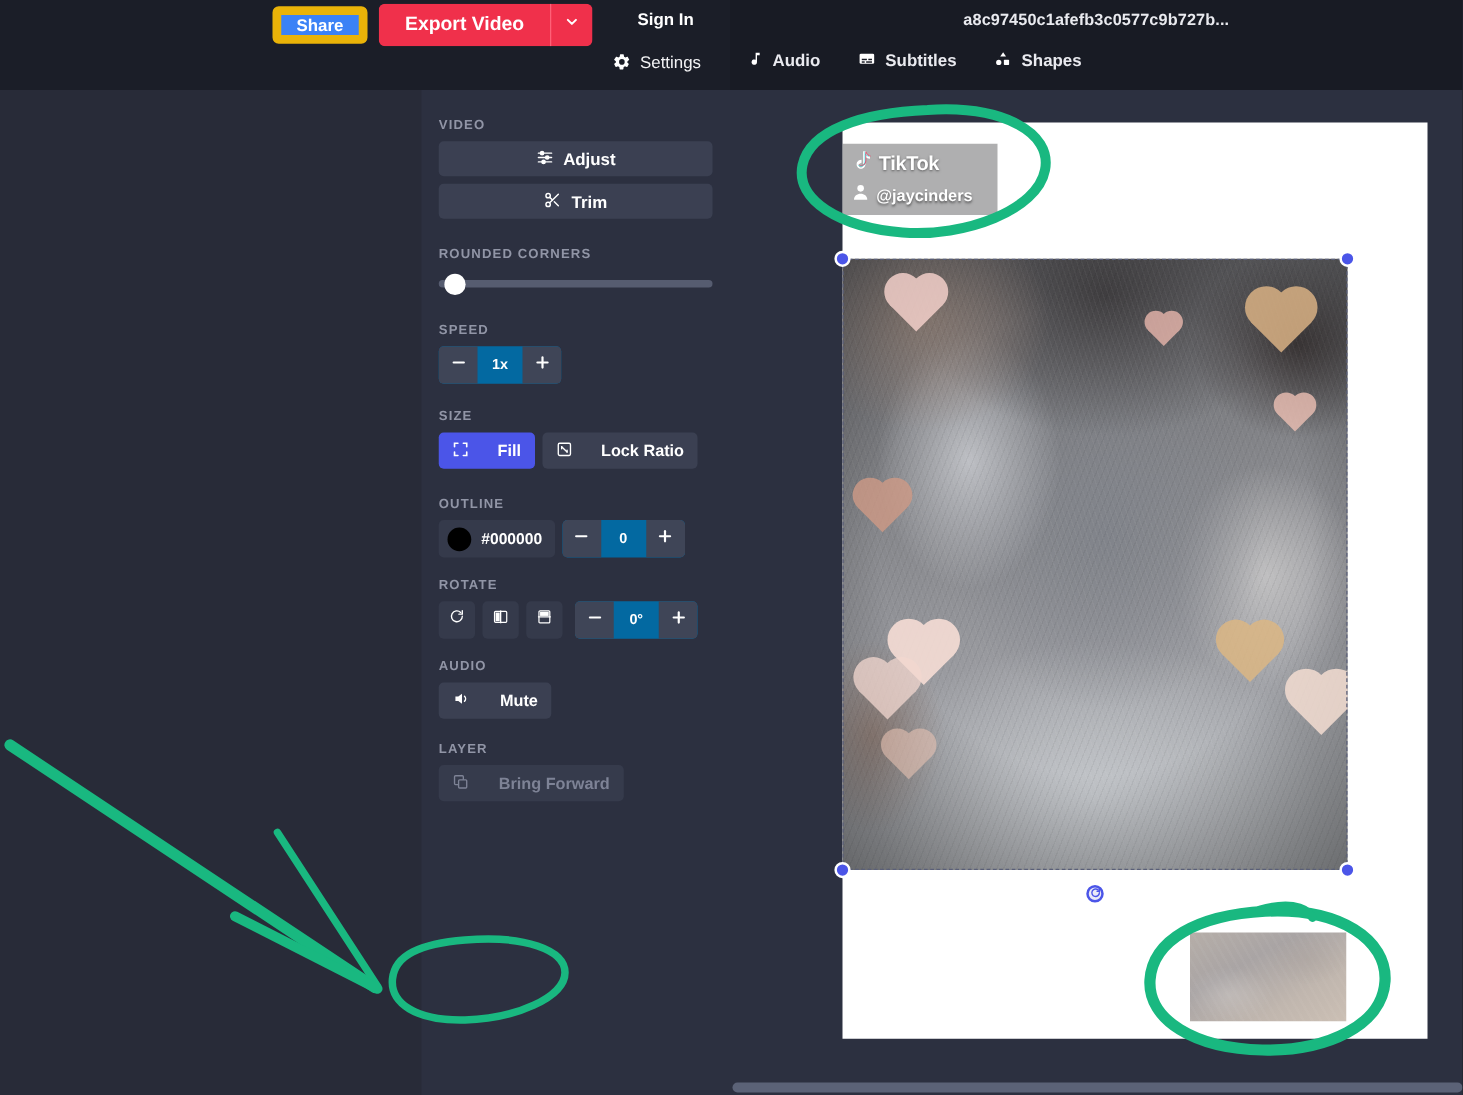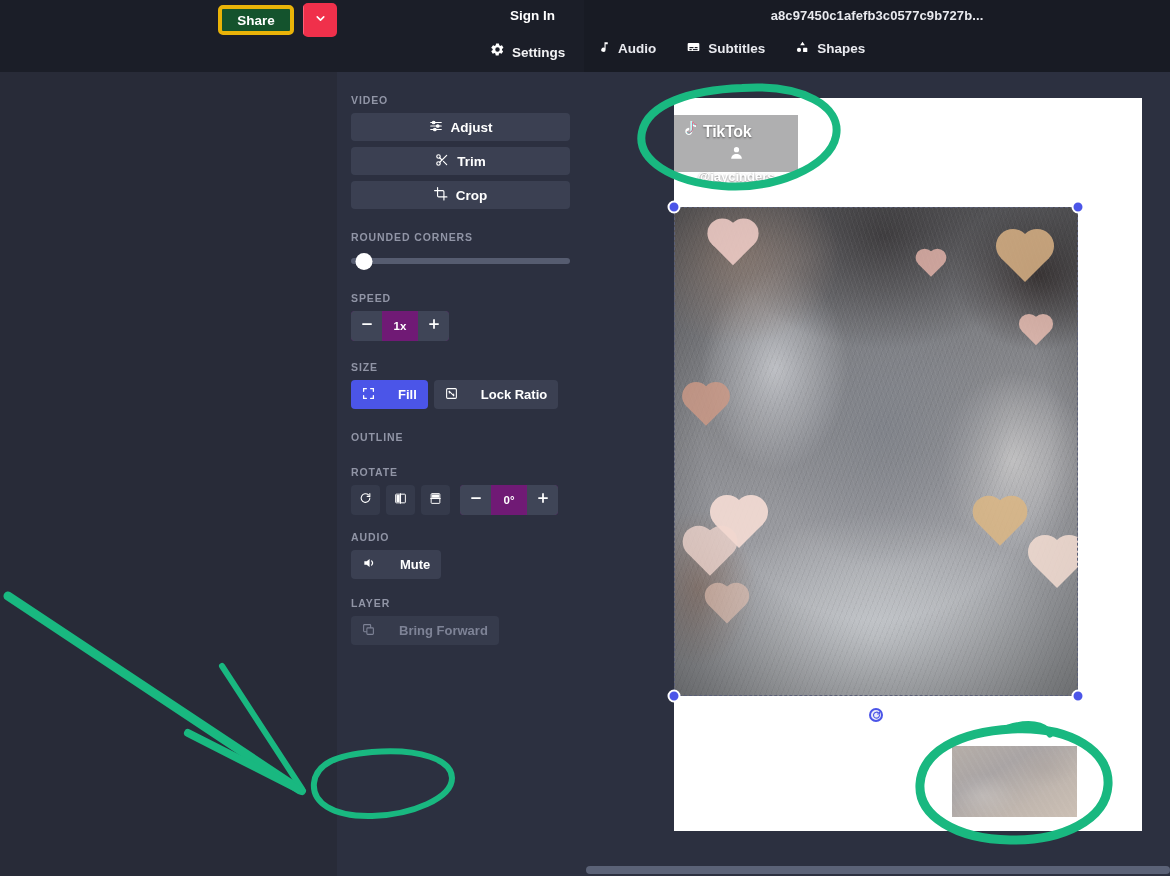--- a/index.html
+++ b/index.html
@@ -23,22 +23,22 @@
     background: #1b1e28;
   }
   .topbar-right {
     position: absolute; left: 584px; top: 0; width: 586px; height: 72px;
     background: #181b24;
   }
 
   .share-btn {
     position: absolute; left: 218px; top: 5px;
     width: 76px; height: 30px;
-    background: #14532d;
-    border: 4px solid #eab308;
+    background: #3b82f6;
+    border: 7px solid #eab308;
     border-radius: 5px;
     color: #ffffff; font-size: 13.5px; font-weight: bold;
     display: flex; align-items: center; justify-content: center;
     cursor: pointer;
   }
   .export-group {
     position: absolute; left: 303px; top: 3px;
     height: 34px; display: flex; border-radius: 5px; overflow: hidden;
   }
   .export-btn {
@@ -54,22 +54,22 @@
     border-left: 1px solid #ff6077;
     color: #fff; cursor: pointer;
   }
   .signin-btn {
     position: absolute; left: 510px; top: 8px;
     color: #ffffff; font-size: 13.5px; font-weight: bold;
     cursor: pointer;
   }
   .settings-btn {
     position: absolute; left: 490px; top: 42px;
-    display: flex; align-items: flex-end; gap: 7px;
-    color: #f2f2f4; font-size: 13.5px; font-weight: bold;
+    display: flex; align-items: flex-start; gap: 7px;
+    color: #f2f2f4; font-size: 13.5px; font-weight: normal;
     cursor: pointer;
   }
   .proj-title {
     position: absolute; left: 0; top: 8px; width: 586px;
     text-align: center;
     color: #e9eaef; font-size: 13px; font-weight: bold;
     letter-spacing: 0.1px;
   }
   .tabs {
     position: absolute; left: 14px; top: 40px;
@@ -119,21 +119,21 @@
   .slider-knob {
     position: absolute; left: 13px; top: 3px;
     width: 17px; height: 17px; border-radius: 50%;
     background: #ffffff;
     transform: translateX(-50%);
   }
 
   
   .stepper {
     display: inline-flex; align-items: flex-start;
-    background: #701a75; border-radius: 4px; height: 30px;
+    background: #0369a1; border-radius: 4px; height: 30px;
     overflow: hidden;
   }
   .stp-btn {
     width: 31px; height: 30px; background: #3f4557;
     display: flex; align-items: center; justify-content: center;
     color: #ffffff; font-size: 17px; cursor: pointer;
   }
   .stp-val {
     min-width: 36px; height: 30px; padding: 0 6px;
     display: flex; align-items: center; justify-content: center;
@@ -294,20 +294,23 @@
 <body>
 
 <div id="app">
 
   <div class="topbar">
     <div class="topbar-left">
       <div class="share-btn">
         <span>Share</span>
       </div>
       <div class="export-group">
+        <div class="export-btn">
+          <span>Export Video</span>
+        </div>
         <div class="export-caret">
           <span>
             <svg width="13" height="13" viewBox="0 0 24 24" fill="none" stroke="#ffffff" stroke-width="3" stroke-linecap="round" stroke-linejoin="round">
                 <polyline points="6 9 12 15 18 9"></polyline>
               </svg>
           </span>
         </div>
       </div>
       <div class="signin-btn">
         <span>Sign In</span>
@@ -389,29 +392,20 @@
           <circle cx="6" cy="6" r="3"></circle>
             <circle cx="6" cy="18" r="3"></circle>
           <line x1="20" y1="4" x2="8.12" y2="15.88"></line>
             <line x1="14.47" y1="14.48" x2="20" y2="20"></line>
           <line x1="8.12" y1="8.12" x2="12" y2="12"></line>
         </svg>
       </span>
       <span>Trim</span>
     </div>
 
-    <div class="wide-btn">
-      <span>
-        <svg width="14" height="14" viewBox="0 0 24 24" fill="none" stroke="#ffffff" stroke-width="2" stroke-linecap="round" stroke-linejoin="round">
-          <path d="M6.1 1v14a2 2 0 0 0 2 2h14"></path>
-            <path d="M1 6.1h14a2 2 0 0 1 2 2v14"></path>
-        </svg>
-      </span>
-      <span>Crop</span>
-    </div>
 
     <div class="gap-sec"></div>
 
     
     <div class="sec-label">ROUNDED CORNERS</div>
     <div class="slider-wrap">
       <div class="slider-track"></div>
       <div class="slider-knob"></div>
     </div>
 
@@ -464,20 +458,44 @@
           </svg>
         </span>
         <span>Lock Ratio</span>
       </div>
     </div>
 
     <div class="gap-sec" style="height:22px"></div>
 
     
     <div class="sec-label">OUTLINE</div>
+    <div class="row">
+      <div class="color-chip">
+        <span class="swatch"></span>
+        <span>#000000</span>
+      </div>
+      <div class="stepper">
+        <div class="stp-btn">
+          <span>
+            <svg width="14" height="14" viewBox="0 0 24 24" stroke="#ffffff" stroke-width="3" stroke-linecap="round">
+                <line x1="5" y1="12" x2="19" y2="12"></line>
+              </svg>
+          </span>
+        </div>
+        <div class="stp-val">0</div>
+        <div class="stp-btn">
+          <span>
+            <svg width="14" height="14" viewBox="0 0 24 24" stroke="#ffffff" stroke-width="3" stroke-linecap="round">
+                <line x1="12" y1="5" x2="12" y2="19"></line>
+                <line x1="5" y1="12" x2="19" y2="12"></line>
+              </svg>
+          </span>
+        </div>
+      </div>
+    </div>
 
     <div class="gap-sec"></div>
 
     
     <div class="sec-label">ROTATE</div>
     <div class="row">
       <div class="icon-btn">
         <span>
           <svg width="13" height="13" viewBox="0 0 24 24" fill="none" stroke="#ffffff" stroke-width="2" stroke-linecap="round">
             <path d="M20 11a8 8 0 1 1-2.4-5.6"></path>
@@ -601,21 +619,21 @@
         <div class="tt-row">
           <span>
             <svg width="17" height="19" viewBox="0 0 24 28" fill="none">
               <path d="M16.2 1.5c.4 3 2.4 5 5.3 5.3v3.4c-1.9.1-3.6-.5-5.2-1.6v7.3c0 6.3-6.9 8.3-9.7 3.8-1.8-2.9-.7-8 5-8.2v3.6c-.5.1-1 .2-1.4.4-1.4.5-2.2 1.4-2 2.9.4 2.9 5.7 3.7 5.3-1.9V1.5h2.7z" fill="#ffffff"></path>
               <path d="M15.4 1.5c.4 3 2.4 5 5.3 5.3v1.2c-1.6-.2-3-.9-4.2-2v7.3c0 6.3-6.9 8.3-9.7 3.8-.4-.6-.6-1.2-.7-1.9.6 3.9 6.6 4.8 8.6.1.3-.8.4-1.7.4-2.7V1.5h.3z" fill="#25f4ee" opacity="0.85"></path>
               <path d="M17.2 2.2c.7 2.5 2.6 4.2 5.1 4.5v1.1c-2.4-.4-4.2-1.9-5.1-4.2v8.8c0 6.3-6.9 8.3-9.7 3.8 2.9 3.4 8.6 1.5 8.6-3.8V2.2h1.1z" fill="#fe2c55" opacity="0.8"></path>
             </svg>
           </span>
           <span class="tt-name">TikTok</span>
         </div>
-        <div class="tt-row" style="margin-top:2px;flex-direction:column;">
+        <div class="tt-row" style="margin-top:2px;">
           <span>
             <svg width="15" height="15" viewBox="0 0 24 24" fill="#ffffff">
               <circle cx="12" cy="7.5" r="4.2"></circle>
                 <path d="M3.5 22c0-4.8 3.8-7.6 8.5-7.6S20.5 17.2 20.5 22H3.5z"></path>
             </svg>
           </span>
           <span class="tt-handle">@jaycinders</span>
         </div>
       </div>
 

